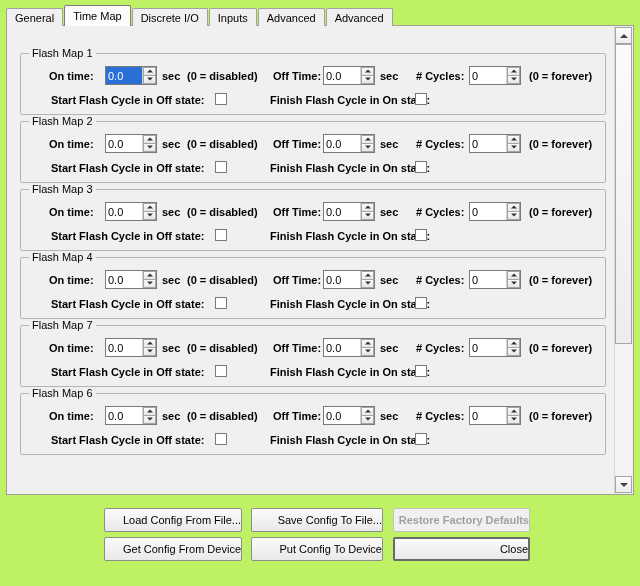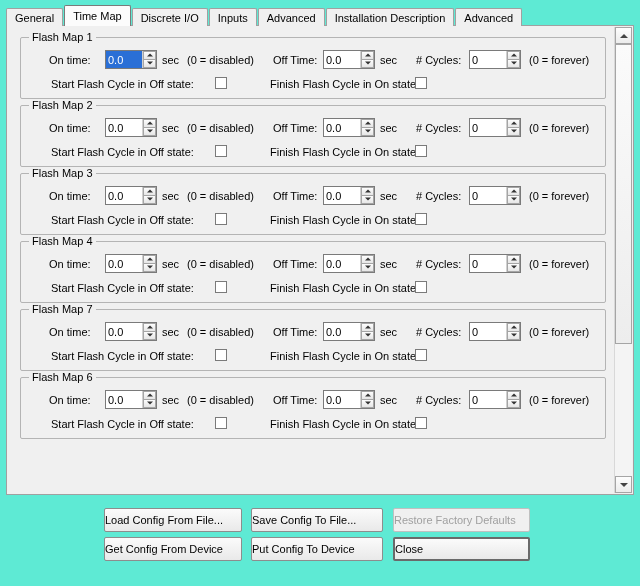--- a/index.html
+++ b/index.html
@@ -12,21 +12,21 @@
     background: #f0f0f0;
     font-family: "Liberation Sans", sans-serif;
     font-size: 11px;
     color: #000;
     overflow: hidden;
   }
   .window {
     position: relative;
     width: 640px;
     height: 586px;
-    background: #5eead4;
+    background: #bef264;
     box-sizing: border-box;
   }
   
   .tabstrip {
     position: absolute;
     left: 6px;
     top: 5px;
     height: 21px;
     display: flex;
     align-items: flex-end;
@@ -70,20 +70,21 @@
     position: absolute;
     left: 1px;
     top: 1px;
     width: 608px;
     height: 466px;
     overflow: hidden;
   }
   .scrollinner {
     position: relative;
     padding: 4px 0 0 0;
+    margin-top: 16px;
   }
   
   .group {
     position: relative;
     margin: 6px 10px 6px 12px;
     border: 1px solid #b4b4b4;
     border-radius: 2px;
     height: 62px;
     background: #f0f0f0;
     box-sizing: border-box;
@@ -110,20 +111,21 @@
     left: 0;
     width: 100%;
     height: 18px;
   }
   .lbl {
     position: absolute;
     font-size: 11px;
     color: #000;
     line-height: 14px;
     white-space: nowrap;
+    font-weight: bold;
   }
   
   .spin {
     position: absolute;
     height: 19px;
     width: 52px;
     border: 1px solid #7a7a7a;
     background: #fff;
     box-sizing: border-box;
     display: flex;
@@ -236,33 +238,34 @@
   
   .btnrow {
     position: absolute;
     left: 0;
     width: 640px;
   }
   .btn {
     position: absolute;
     height: 24px;
     line-height: 22px;
-    text-align: left;
+    text-align: right;
     font-size: 11px;
     background: linear-gradient(to bottom, #fbfbfb, #e9e9e9);
     border: 1px solid #8d8d8d;
     border-radius: 2px;
     box-sizing: border-box;
     color: #000;
     white-space: nowrap;
   }
   .btn.disabled {
     color: #a0a0a0;
     background: #f0f0f0;
     border-color: #c0c0c0;
+    font-weight: bold;
   }
   .btn.close { border: 2px solid #6a6a6a; line-height: 20px; }
   .footnote {
     position: absolute;
     left: 0;
     top: 566px;
     width: 640px;
     text-align: center;
     font-size: 11px;
     color: #000;
@@ -276,21 +279,20 @@
 <body>
 
 <div class="window">
 
   <div class="tabstrip">
     <div class="tab">General</div>
     <div class="tab active">Time Map</div>
     <div class="tab">Discrete I/O</div>
     <div class="tab">Inputs</div>
     <div class="tab">Advanced</div>
-    <div class="tab">Installation Description</div>
     <div class="tab">Advanced</div>
   </div>
 
   <div class="tabbody">
     <div class="scrollarea">
       <div class="scrollinner">
 
         <div class="group">
           <div class="group-title">Flash Map 1</div>
           <div class="row1">

